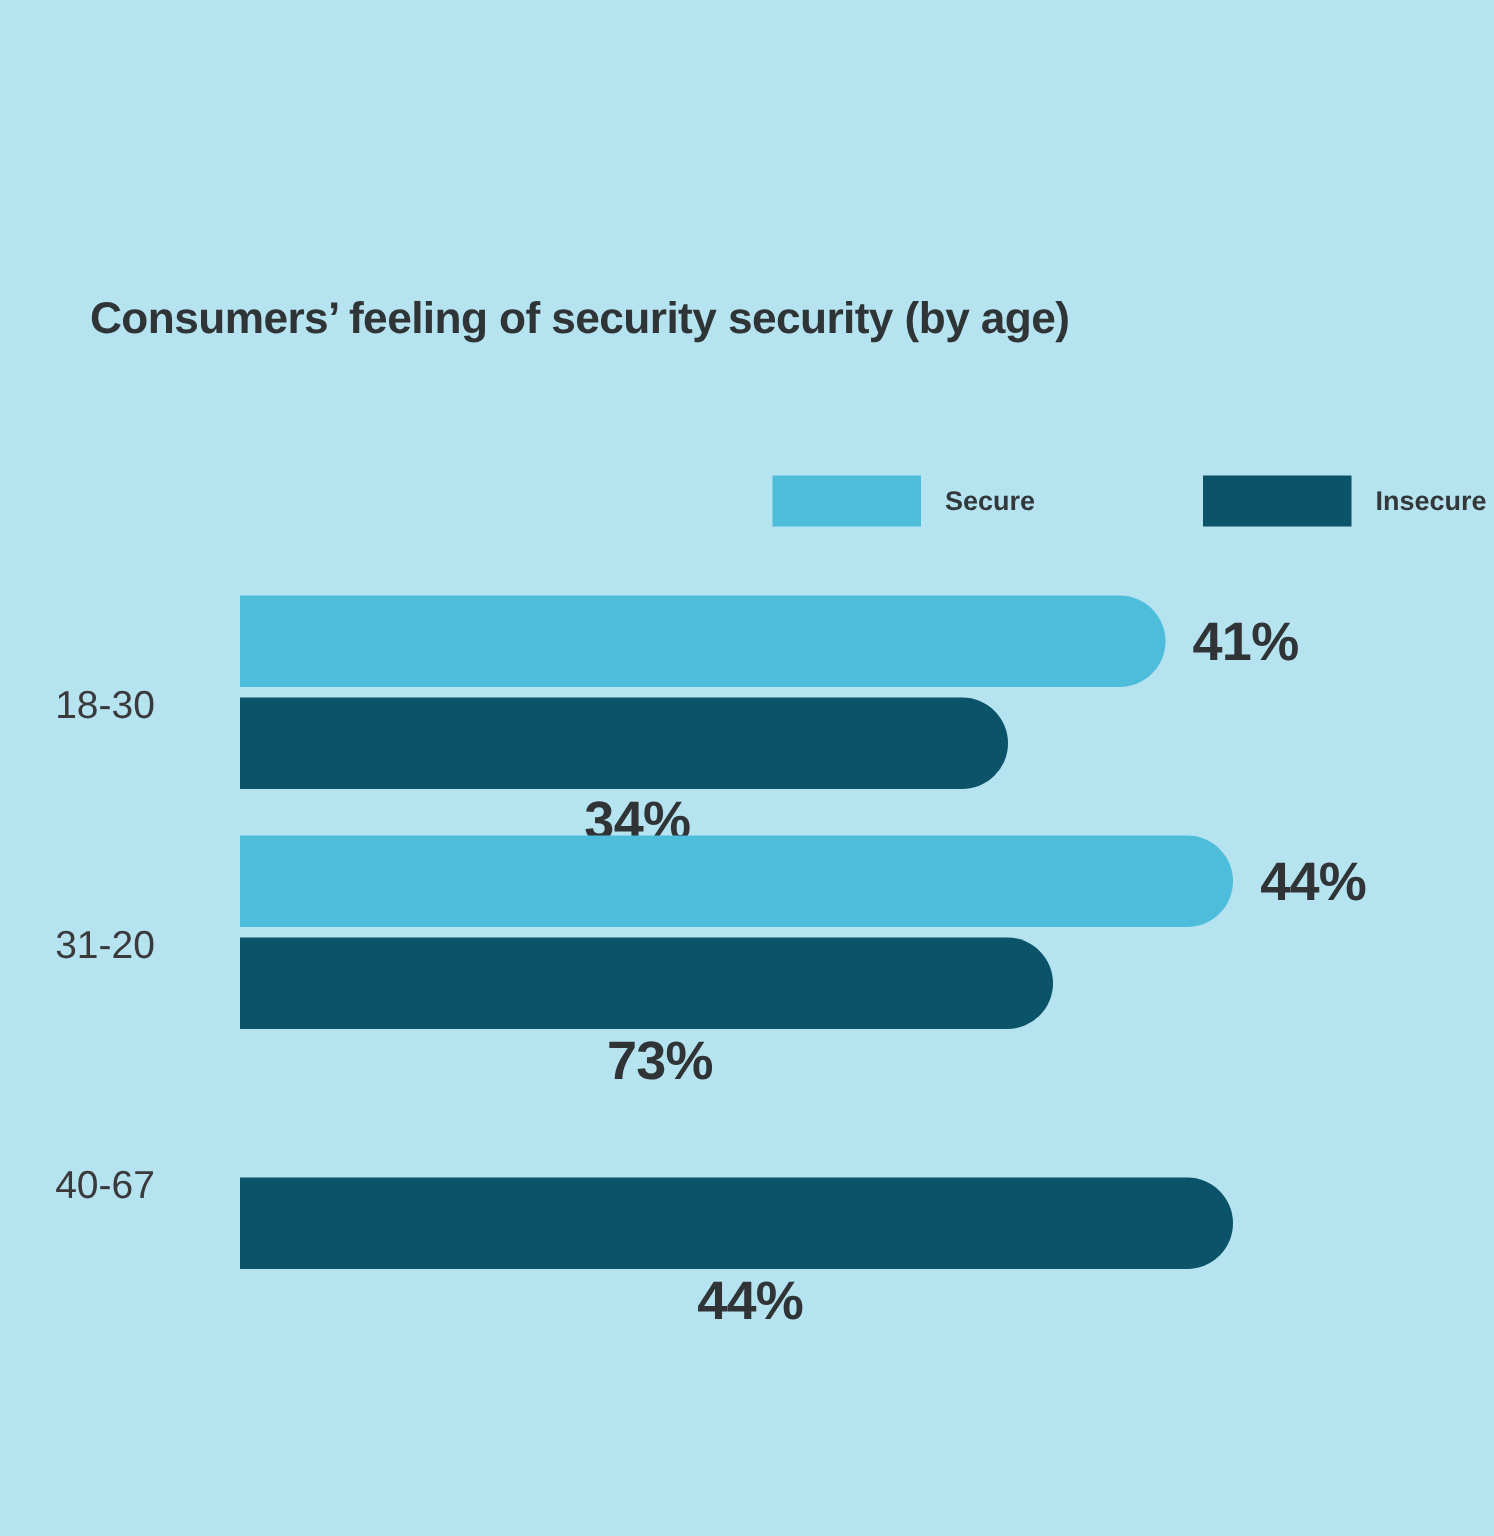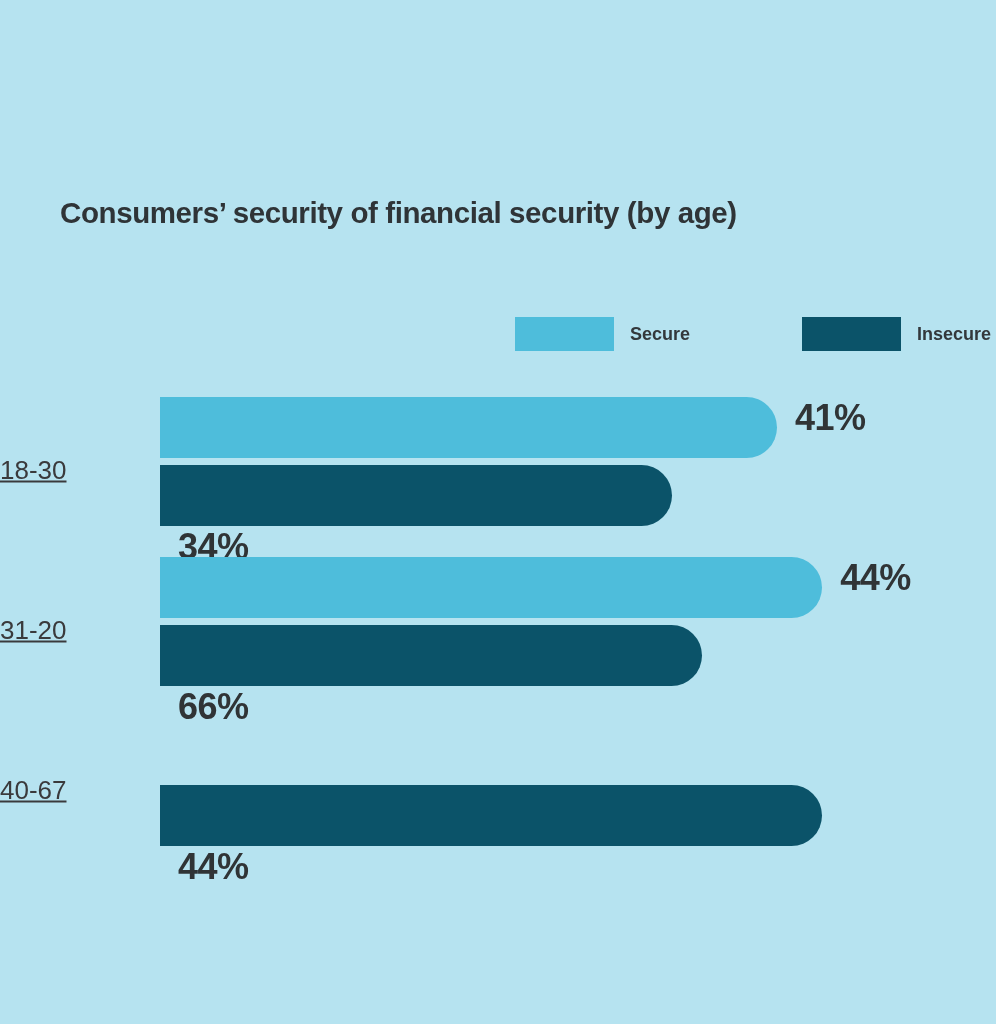--- a/index.html
+++ b/index.html
@@ -75,31 +75,31 @@
     position: relative;
     height: 160px;
   }
 
   .group-label {
     position: absolute;
     left: 0;
     width: 140px;
     top: 50%;
     transform: translateY(-50%);
-    text-align: left;
+    text-align: center;
     font-size: 26px;
     color: #3a3a3c;
     white-space: nowrap;
-    text-decoration: underline;
   }
 
   .bar-row {
     position: absolute;
     left: 160px;
     display: flex;
+    align-items: center;
   }
   .bar-row.secure   { top: 7px; }
   .bar-row.insecure { top: 75px; flex-direction: column; }
 
   .bar {
     height: 61px;
     border-radius: 0 31px 31px 0;
     flex: 0 0 auto;
   }
   .bar.secure   { background: #4ebddb; }
@@ -112,21 +112,21 @@
     color: #303436;
     white-space: nowrap;
     letter-spacing: -0.5px;
   }
 </style>
 </head>
 <body style="background: rgb(182, 227, 240);">
 
 <div id="chart-root">
 
-  <div class="chart-title">Consumers’ security of financial security (by age)</div>
+  <div class="chart-title">Consumers’ feeling of security security (by age)</div>
 
   <div class="legend">
     <div class="legend-item">
       <span class="legend-swatch secure" style="background: rgb(78, 189, 219);"></span>
       <span class="legend-label">Secure</span>
     </div>
     <div class="legend-item">
       <span class="legend-swatch insecure" style="background: rgb(11, 83, 105);"></span>
       <span class="legend-label">Insecure</span>
     </div>
@@ -147,21 +147,21 @@
     </div>
 
     <div class="group">
       <div class="group-label">31-20</div>
       <div class="bar-row secure">
         <div class="bar secure" style="width: 662.2px; background: rgb(78, 189, 219);"></div>
         <div class="bar-value">44%</div>
       </div>
       <div class="bar-row insecure">
         <div class="bar insecure" style="width: 541.8px; background: rgb(11, 83, 105);"></div>
-        <div class="bar-value">66%</div>
+        <div class="bar-value">73%</div>
       </div>
     </div>
 
     <div class="group">
       <div class="group-label">40-67</div>
       <div class="bar-row insecure">
         <div class="bar insecure" style="width: 662.2px; background: rgb(11, 83, 105);"></div>
         <div class="bar-value">44%</div>
       </div>
     </div>

